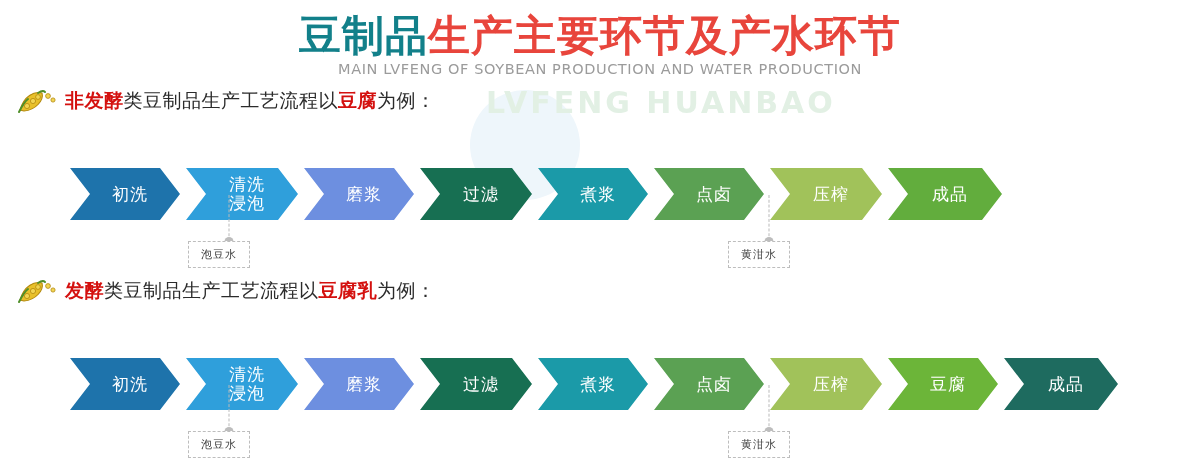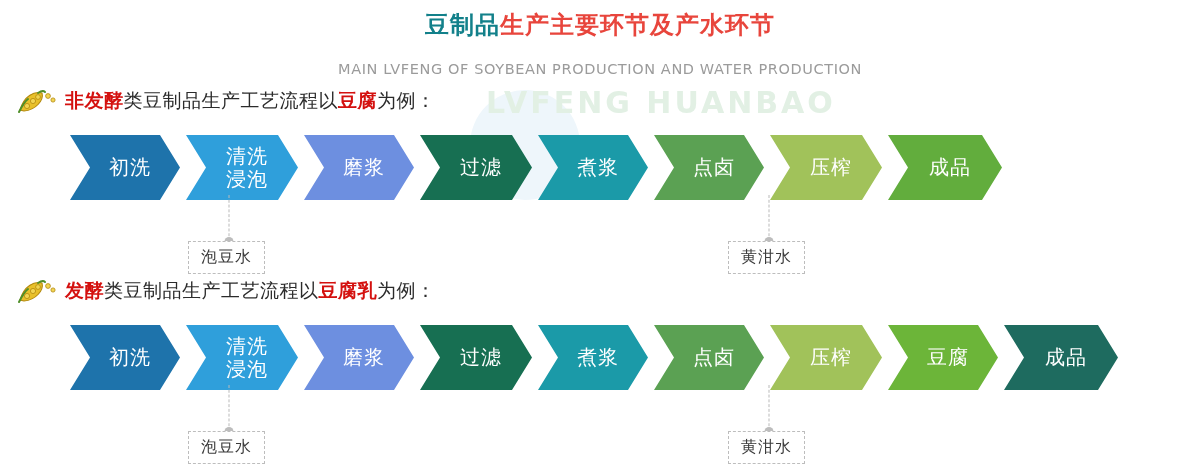--- a/index.html
+++ b/index.html
@@ -25,21 +25,21 @@
     color:#e2f0e4;line-height:1;margin-top:6px;white-space:nowrap;
   }
   .wm-blob{
     position:absolute;left:-16px;top:8px;width:110px;height:110px;
     border-radius:50%;background:#eef6fb;z-index:-1;
   }
 
   
   .title{
     position:absolute;left:0;right:0;top:12px;text-align:center;
-    font-size:24px;font-weight:bold;letter-spacing:1px;line-height:1.15;
+    font-size:42px;font-weight:bold;letter-spacing:1px;line-height:1.15;
     z-index:3;white-space:nowrap;
   }
   .t-teal{color:#12808a;}
   .t-red{color:#e8453c;}
   .subtitle{
     position:absolute;left:0;right:0;top:61px;text-align:center;
     font-size:14.5px;letter-spacing:.6px;color:#9b9b9b;z-index:3;
     white-space:nowrap;
   }
 
@@ -53,48 +53,48 @@
   .caption .cap-text{font-size:19px;color:#2b2b2b;letter-spacing:.5px;}
   .caption .cap-text .hl{color:#d4110f;font-weight:bold;}
   .bean-icon{width:40px;height:26px;display:block;flex:0 0 auto;}
 
   
   .row{position:absolute;display:flex;align-items:flex-start;z-index:2;}
   .row1{left:70px;top:135px;}
   .row2{left:70px;top:325px;}
 
   .chev{
-    position:relative;height:65px;
+    position:relative;height:52px;
     display:flex;align-items:center;justify-content:center;
-    color:#ffffff;font-size:20px;font-weight:500;line-height:1.08;
+    color:#ffffff;font-size:17px;font-weight:500;line-height:1.08;
     text-align:center;letter-spacing:1px;
     margin-right:6px;
     clip-path:polygon(0 0, calc(100% - 20px) 0, 100% 50%, calc(100% - 20px) 100%, 0 100%, 20px 50%);
-    box-sizing:border-box;padding-left:18px;padding-right:8px;
+    box-sizing:border-box;padding-left:18px;padding-right:8px;margin-top:33px;
   }
   .chev.first{
     clip-path:polygon(0 0, calc(100% - 20px) 0, 100% 50%, calc(100% - 20px) 100%, 0 100%, 20px 50%);
   }
   .chev .lbl{display:block;}
   .chev .lbl.two{line-height:1.12;}
 
   
   .callout{position:absolute;z-index:3;}
   .callout .stem{
     position:absolute;left:50%;top:0;width:0;height:46px;
     border-left:1px dashed #b9b9b9;transform:translateX(-0.5px);
   }
   .callout .dot{
     position:absolute;left:50%;top:42px;width:9px;height:9px;
     border-radius:50%;background:#bdbdbd;transform:translate(-50%,0);
   }
   .callout .box{
     position:absolute;left:0;top:46px;
     border:1px dashed #bdbdbd;background:#ffffff;
-    padding:5px 12px;font-size:16px;color:#3a3a3a;
+    padding:5px 12px;font-size:11px;color:#3a3a3a;
     letter-spacing:1px;white-space:nowrap;
   }
   .co-r1-a{left:188px;top:195px;width:82px;}
   .co-r1-b{left:728px;top:195px;width:82px;}
   .co-r2-a{left:188px;top:385px;width:82px;}
   .co-r2-b{left:728px;top:385px;width:82px;}
 </style>
 </head>
 <body>
 

